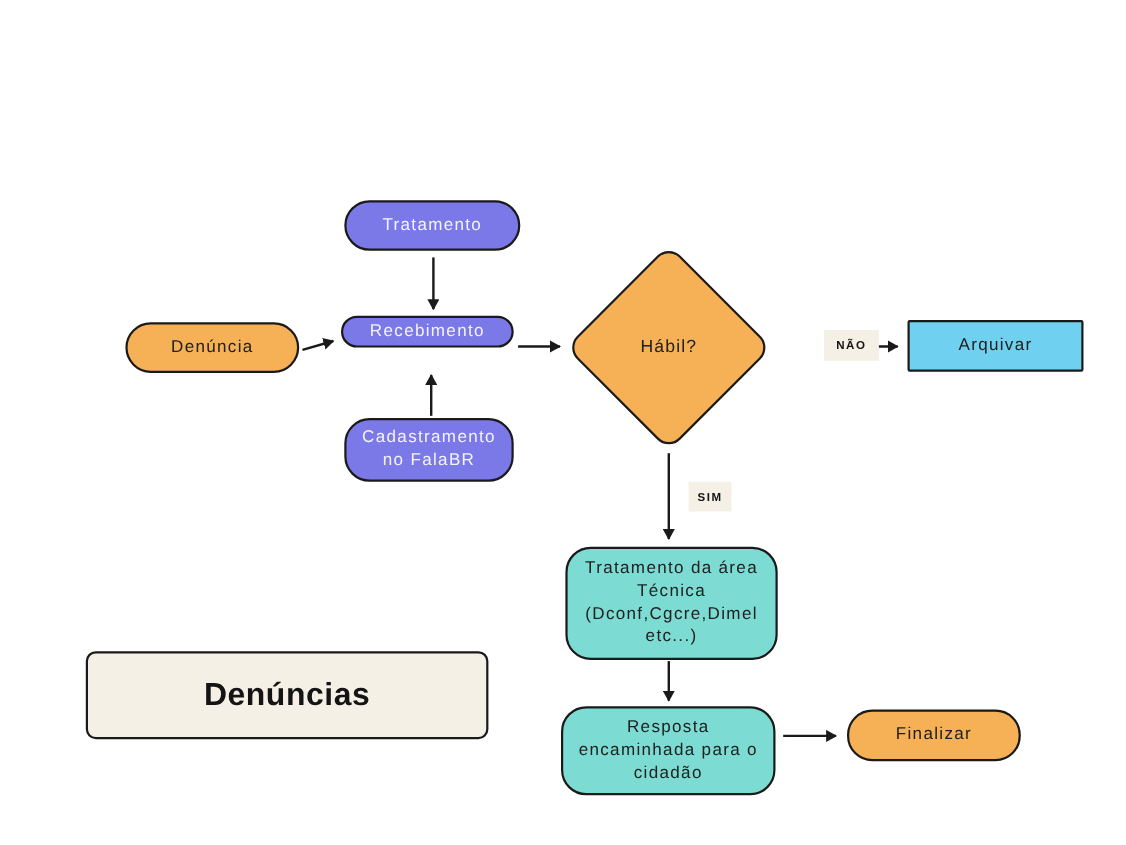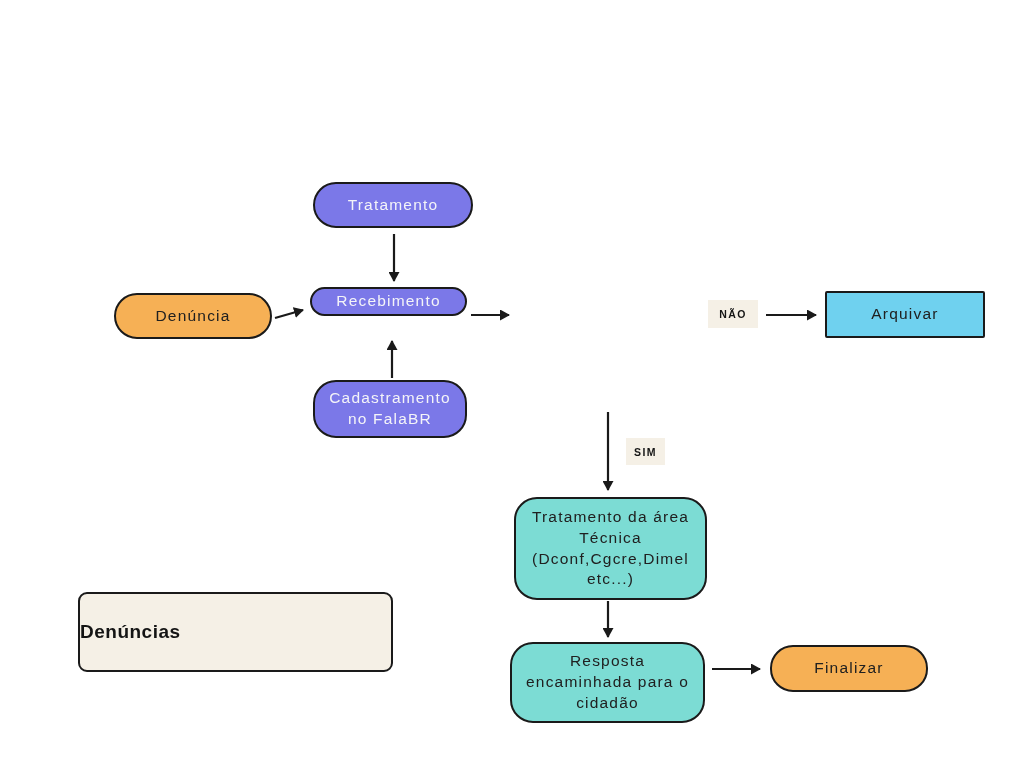--- a/index.html
+++ b/index.html
@@ -41,28 +41,28 @@
     position:absolute; inset:0; display:flex; align-items:center; justify-content:center;
     font-size:16px; letter-spacing:1px; color:#202020;
   }
 
   .edge-label {
     position:absolute; z-index:3; box-sizing:border-box;
     display:flex; align-items:center; justify-content:center;
     background:#f5f0e6; color:#141414;
     font-size:10.5px; font-weight:700; letter-spacing:1.4px;
   }
-  #lbl-nao { left:708px; top:300px; width:50px; height:28px;text-align:center; }
+  #lbl-nao { left:749px; top:300px; width:50px; height:28px;text-align:center; }
   #lbl-sim { left:590px; top:438px; width:39px; height:27px;margin-left:36px; }
 
   .title-box {
-    position:absolute; left:78px; top:592px; width:315px; height:80px; z-index:2;
-    box-sizing:border-box; display:flex; align-items:center; justify-content:flex-start;
+    position:absolute; left:78px; top:592px; width:366px; height:80px; z-index:2;
+    box-sizing:border-box; display:flex; align-items:center; justify-content:center;
     background:#f5f0e6; border:2.6px solid #1a1a1a; border-radius:9px;
-    font-size:19px; font-weight:700; letter-spacing:0.5px; color:#141414;
+    font-size:29px; font-weight:700; letter-spacing:0.5px; color:#141414;
   }
 </style>
 </head>
 <body>
 
 <div class="canvas">
 
   <svg class="arrows" width="1024" height="768">
     <defs>
       <marker id="ah" markerUnits="userSpaceOnUse" markerWidth="11" markerHeight="11" refX="9" refY="5.5" orient="auto">
@@ -89,20 +89,24 @@
 
   <div class="node purple" id="n-recebimento">
     <span>Recebimento</span>
   </div>
 
   <div class="node purple" id="n-cadastramento">
     <span>Cadastramento
 no FalaBR</span>
   </div>
 
+  <div class="diamond" id="n-habil">
+    <div class="diamond-shape"></div>
+    <div class="diamond-label">Hábil?</div>
+  </div>
 
   <div class="edge-label" id="lbl-nao">NÃO</div>
   <div class="edge-label" id="lbl-sim">SIM</div>
 
   <div class="node sky" id="n-arquivar">
     <span>Arquivar</span>
   </div>
 
   <div class="node teal" id="n-resposta">
     <span>Resposta

